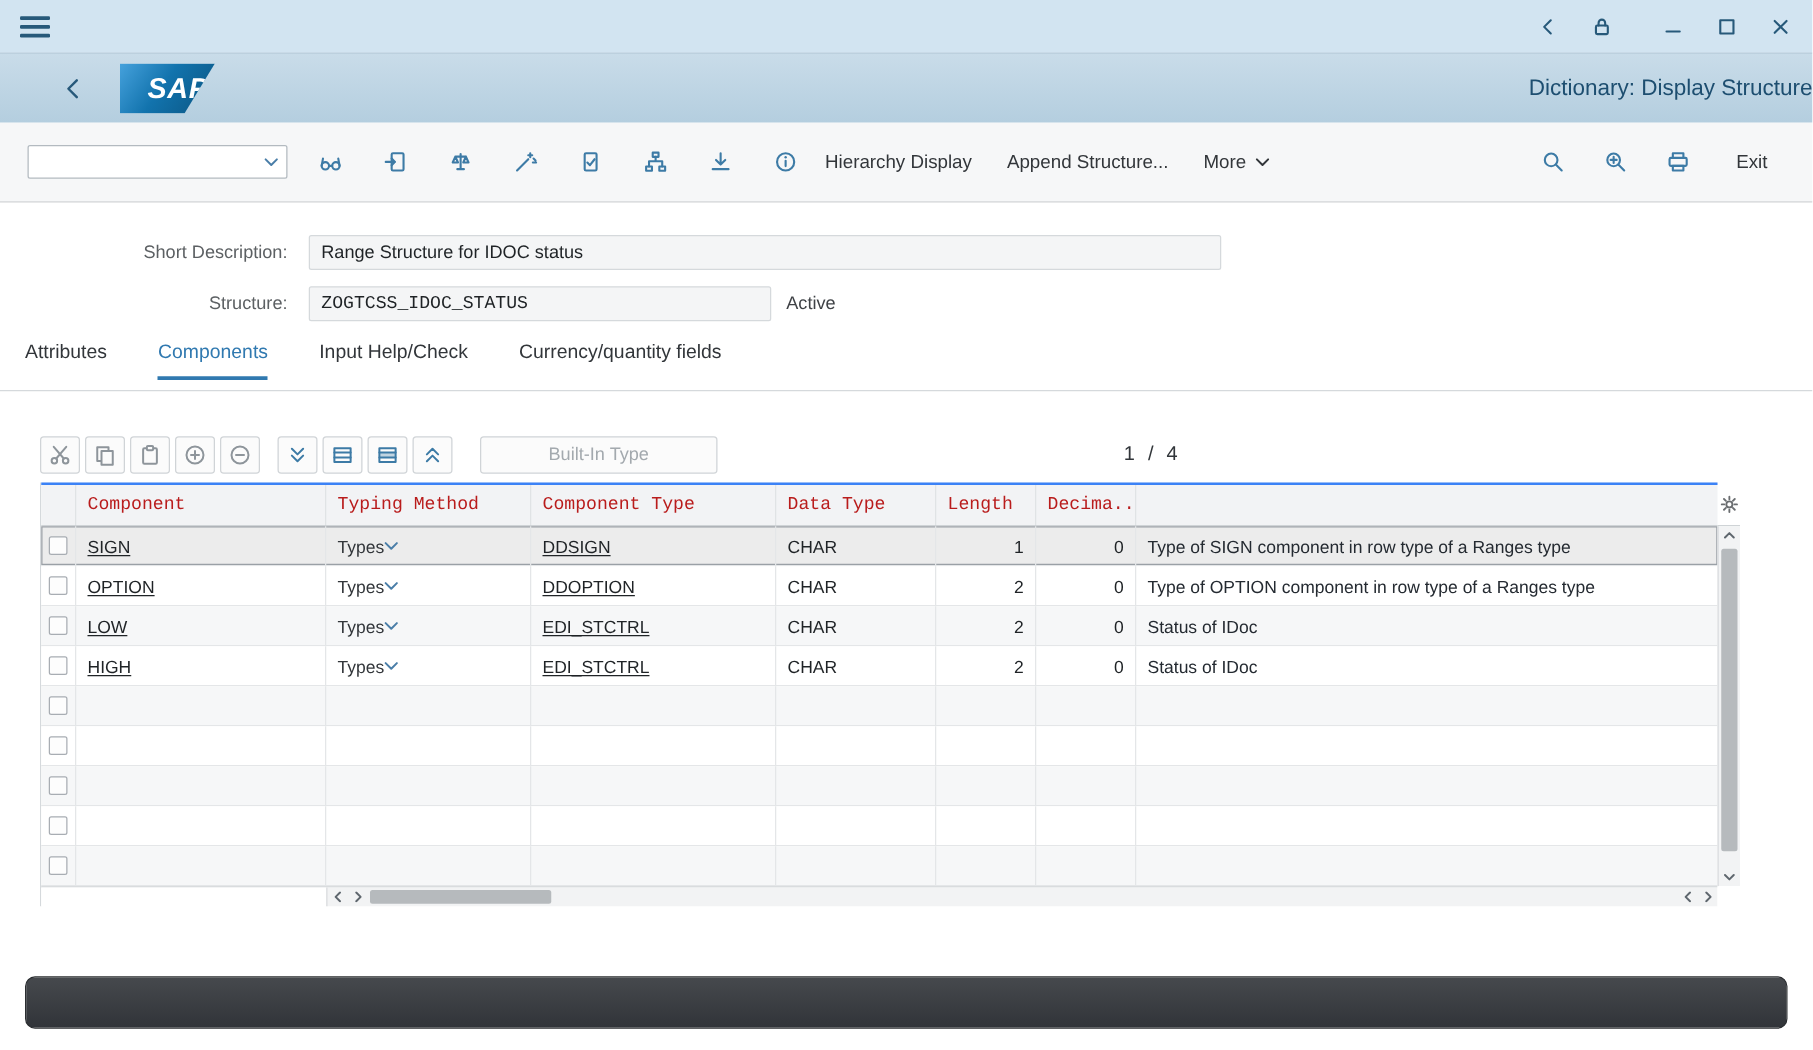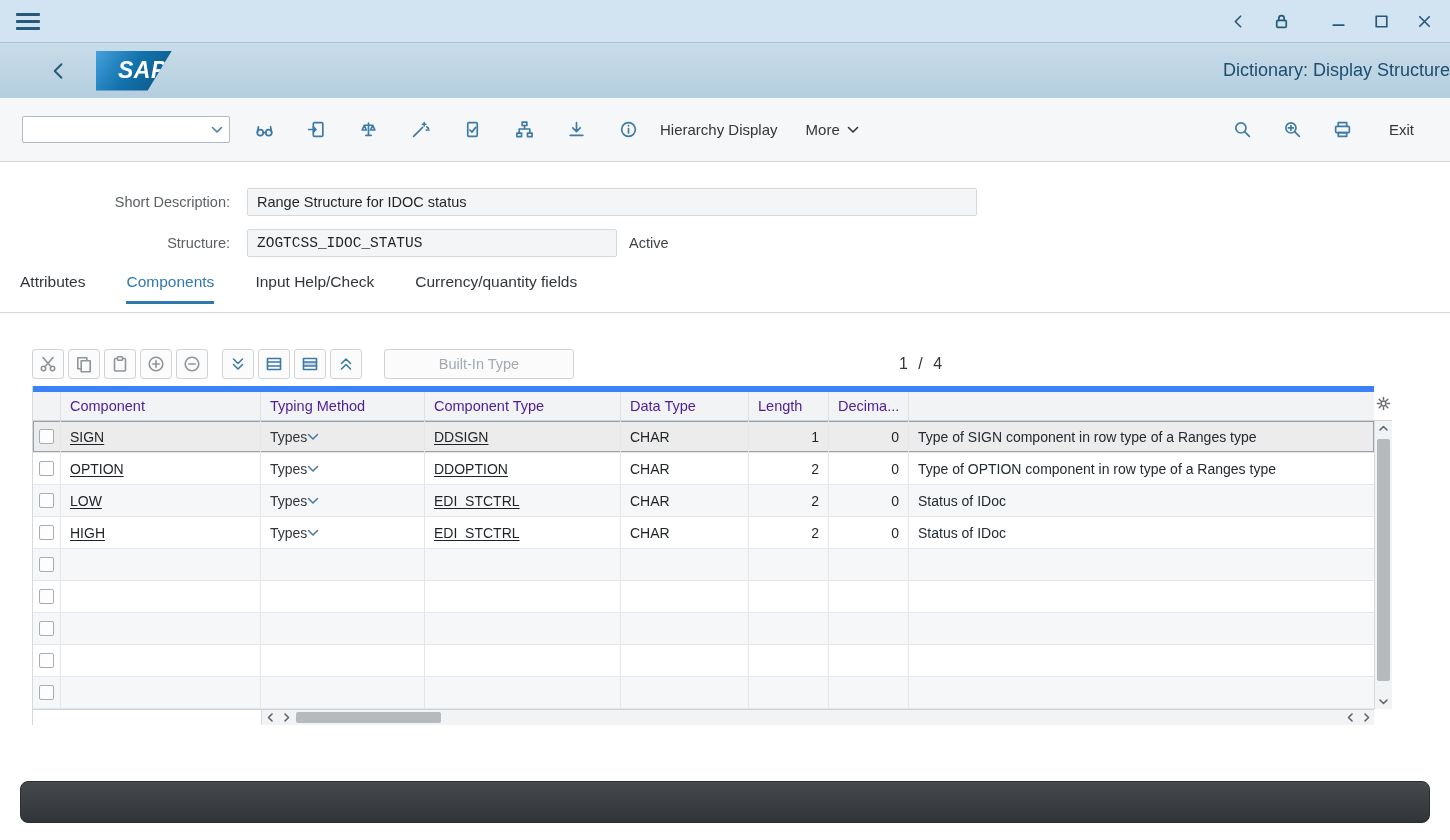--- a/index.html
+++ b/index.html
@@ -68,22 +68,22 @@
   .small-btn.nav { color:#3d7ba6; }
   .bit-btn { width:190px; height:30px; border:1px solid #d0d4d7; border-radius:3px; background:#fbfbfb;
              color:#a3a9ae; font-size:14.5px; display:flex; align-items:center; justify-content:center;
              margin-left:8px; cursor:pointer; }
   .pos-ind { margin-left:325px; font-size:16px; color:#32363a; letter-spacing:3px; }
 
   
   .table-wrap { margin-left:32px; width:1360px; display:flex; }
   .left-col { flex:1; border-left:1px solid #d5d9dc; }
   .hrow, .trow { display:grid; grid-template-columns:28px 200px 164px 196px 128px 80px 80px minmax(0,1fr); }
-  .hrow { height:35px; background:#f2f3f5; border-top:6px solid #3b82f6; border-bottom:1px solid #cfd3d6;
-          font-size:14.5px; color:#4c1d95; }
+  .hrow { height:35px; background:#f2f3f5; border-top:2px solid #3b82f6; border-bottom:1px solid #cfd3d6;
+          font-size:14.5px; color:#b91c1c;font-family:Liberation Mono, monospace; }
   .hcell { display:flex; align-items:center; padding:0 9px; border-right:1px solid #e0e3e5;
            white-space:nowrap; overflow:hidden; }
   .trow { height:32px; background:#fff; border-bottom:1px solid #e4e6e8; }
   .trow.striped { background:#f6f7f8; }
   .trow.selected { background:#ececec; box-shadow:inset 0 0 0 1px #9aa0a6; }
   .cell { display:flex; align-items:center; padding:0 9px; border-right:1px solid #e4e6e8; height:100%;
           white-space:nowrap; overflow:hidden; }
   .ccell { justify-content:center; padding:0; }
   .checkbox { width:15px; height:15px; background:#fdfdfd; border:1px solid #a8adb3; border-radius:2px;
               display:block; cursor:pointer; }
@@ -210,20 +210,23 @@
           <circle cx="9" cy="9" r="6.5"></circle>
           <path d="M9 8.2v4"></path>
           <circle cx="9" cy="5.5" r="0.9" fill="currentColor" stroke="none"></circle>
         </svg>
       </div>
   </div>
   <div class="txt-btn">
       <span>Hierarchy Display</span>
     </div>
   <div class="txt-btn">
+      <span>Append Structure...</span>
+    </div>
+  <div class="txt-btn">
     <span>More</span>
     <svg class="i chev-s" viewBox="0 0 12 8">
         <path d="M1.5 1.5L6 6l4.5-4.5"></path>
       </svg>
   </div>
   <div class="toolbar-right">
     <div class="icon-btn">
         <svg class="i" width="19" height="19" viewBox="0 0 18 18">
           <circle cx="7.5" cy="7.5" r="4.8"></circle>
           <path d="M11.2 11.2l4.3 4.3"></path>

